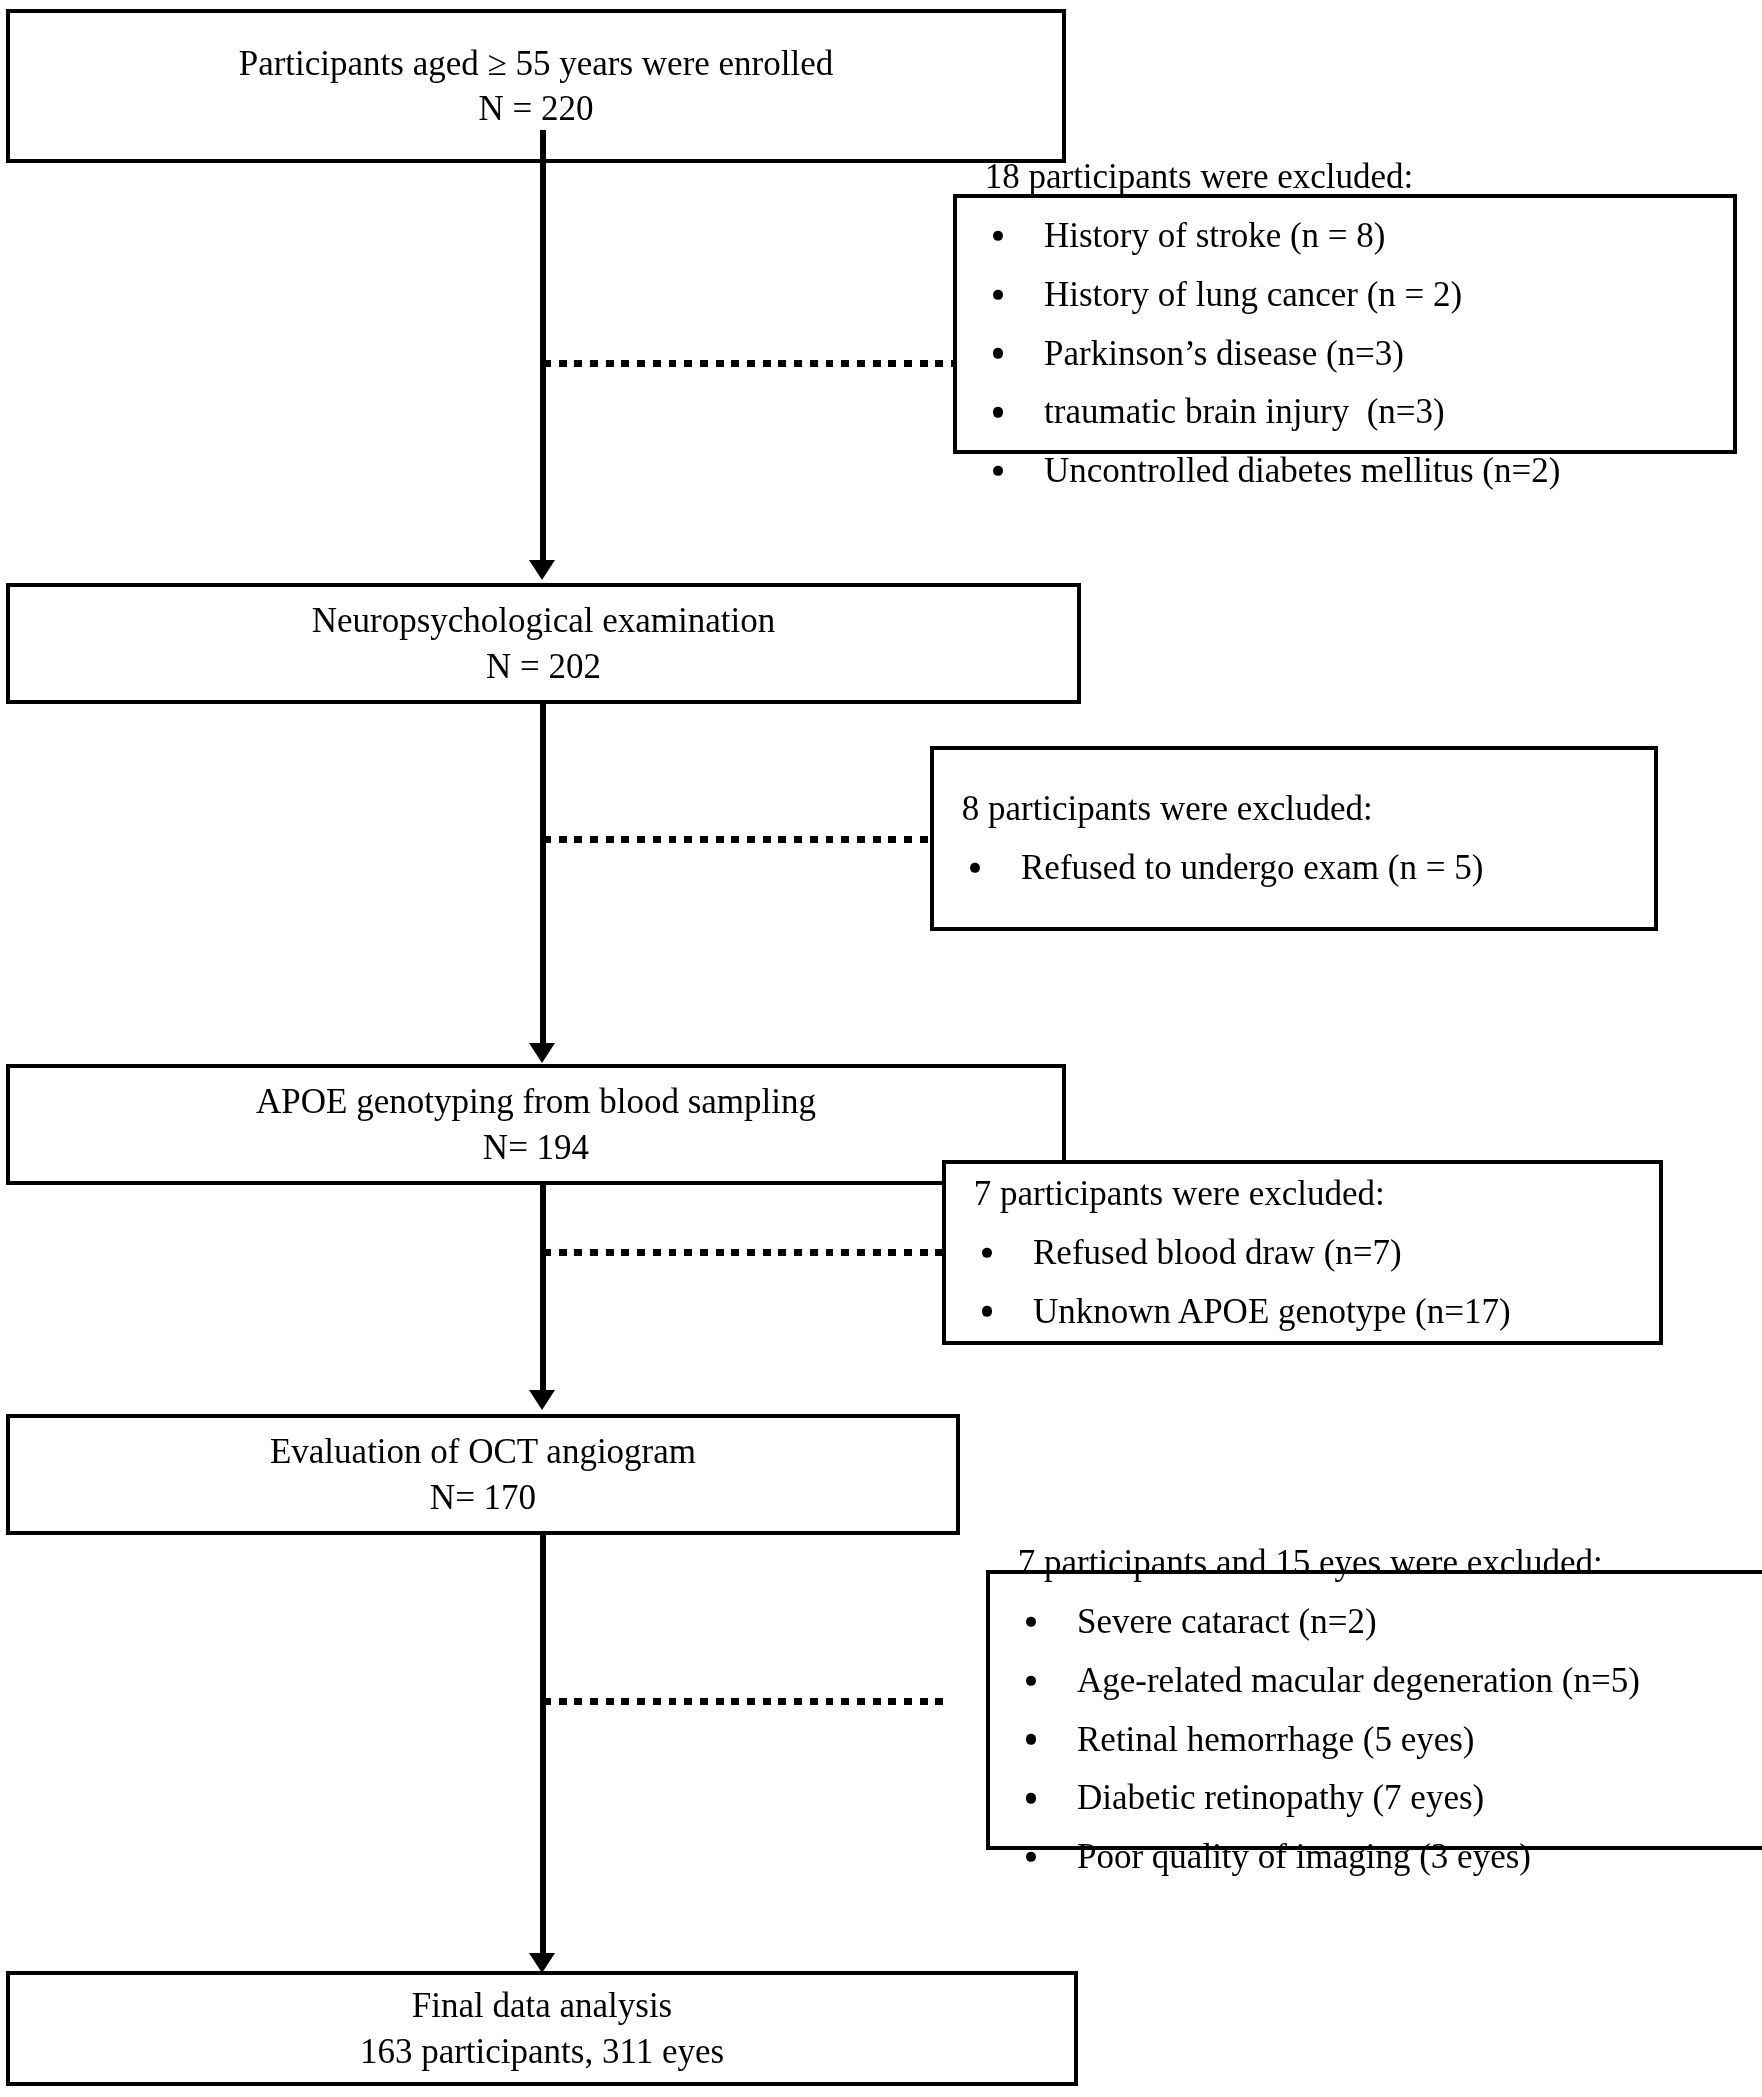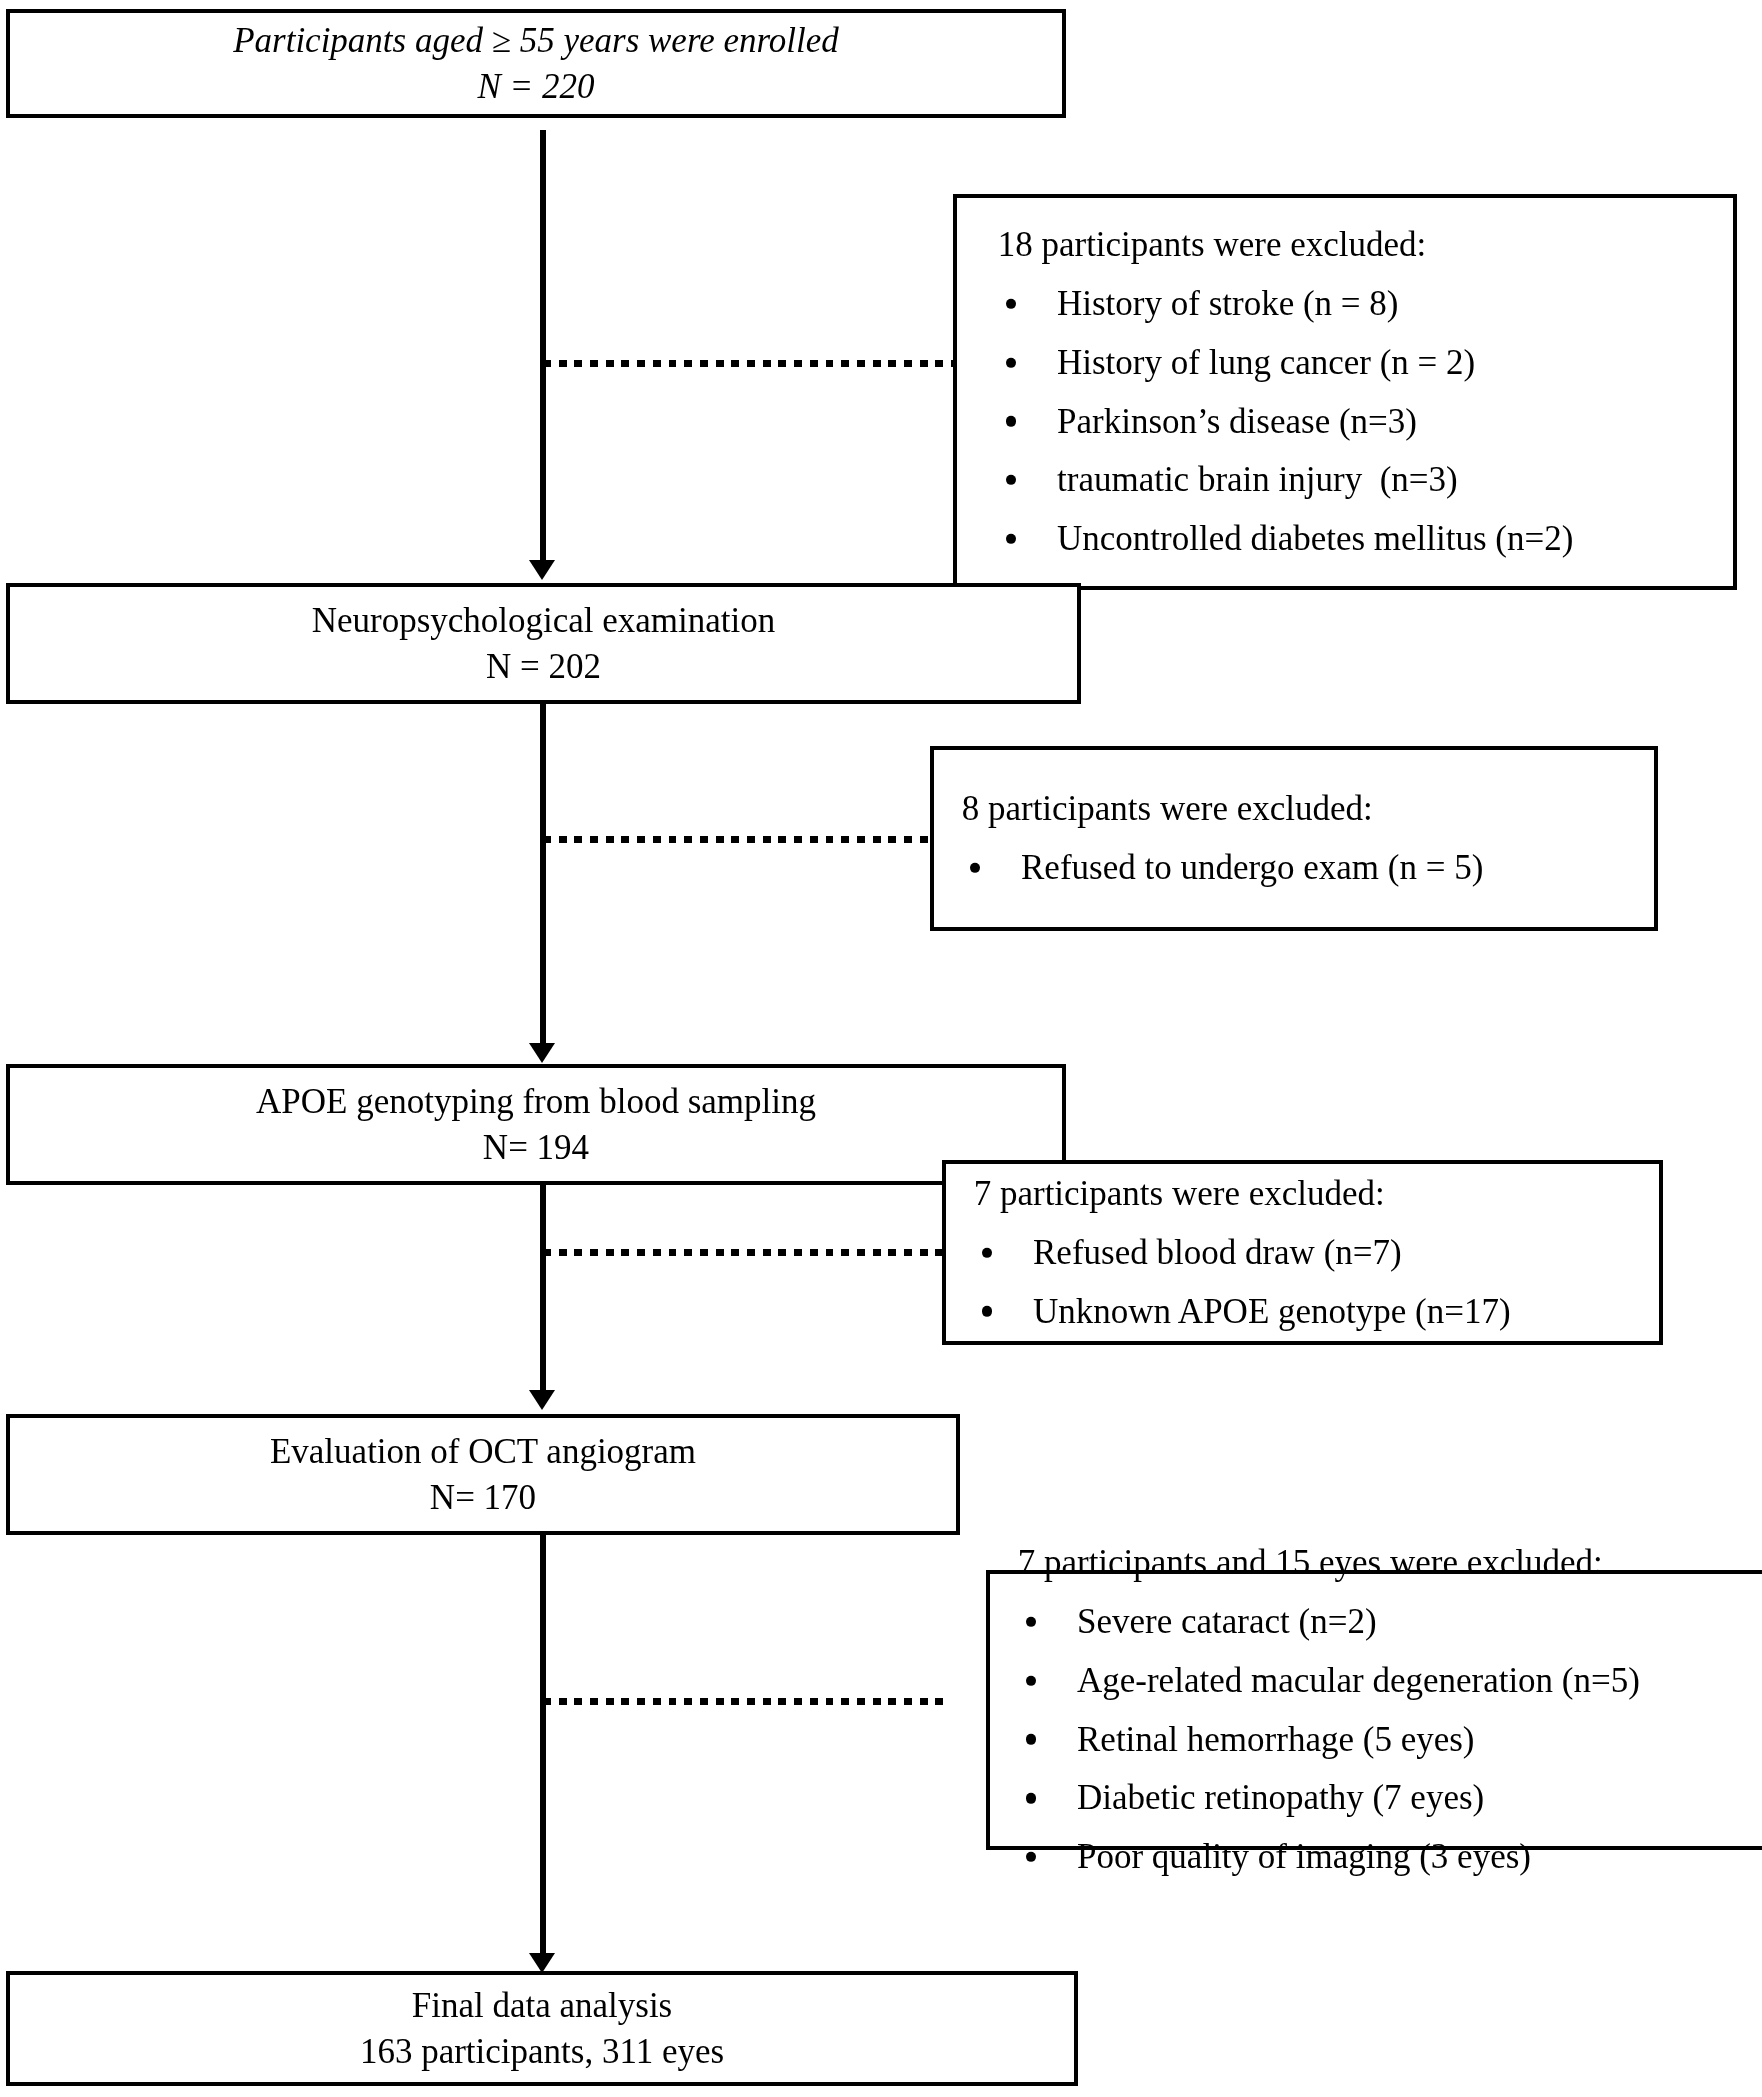--- a/index.html
+++ b/index.html
@@ -97,31 +97,31 @@
       #000 0px, #000 7.9px,
       rgba(0,0,0,0) 7.9px, rgba(0,0,0,0) 15.7px
     );
   }
 </style>
 </head>
 <body>
 
 <div id="canvas">
 
-  <div class="box main" style="left:6px; top:9px; width:1060px; height:109px;font-style:italic;">
+  <div class="box main" style="left:6px; top:9px; width:1060px; height:154px;">
     <div class="line">Participants aged ≥ 55 years were enrolled</div>
     <div class="line">N = 220</div>
   </div>
 
   <div class="vline" style="left:540px; top:130px; height:436px;"></div>
   <div class="arrowhead" style="left:529px; top:560px;"></div>
 
   <div class="dotted" style="left:543px; top:360px; width:412px;"></div>
 
-  <div class="box excl" style="left:953px; top:194px; width:784px; height:396px; padding:11px 25px;">
+  <div class="box excl" style="left:953px; top:194px; width:784px; height:260px; padding:11px 12px;">
     <div class="excl-head">18 participants were excluded:</div>
     <ul class="excl-list">
       <li><span class="bullet"></span><span>History of stroke (n = 8)</span></li>
       <li><span class="bullet"></span><span>History of lung cancer (n = 2)</span></li>
       <li><span class="bullet"></span><span>Parkinson’s disease (n=3)</span></li>
       <li><span class="bullet"></span><span>traumatic brain injury  (n=3)</span></li>
       <li><span class="bullet"></span><span>Uncontrolled diabetes mellitus (n=2)</span></li>
     </ul>
   </div>
 

